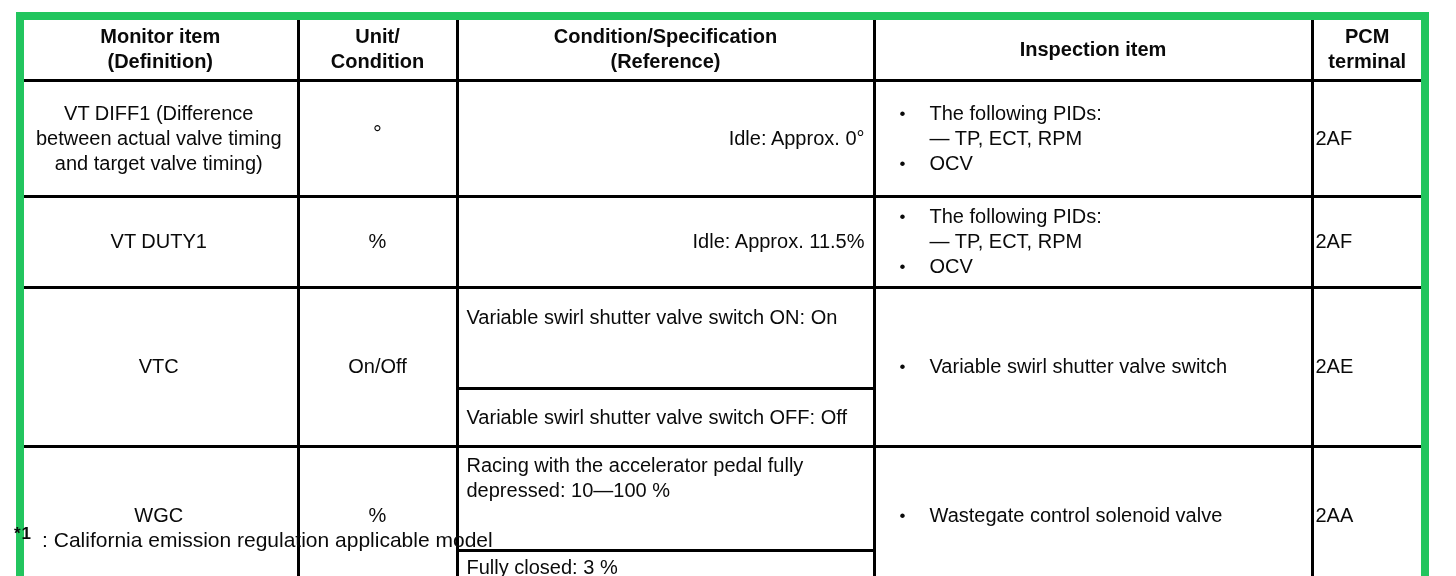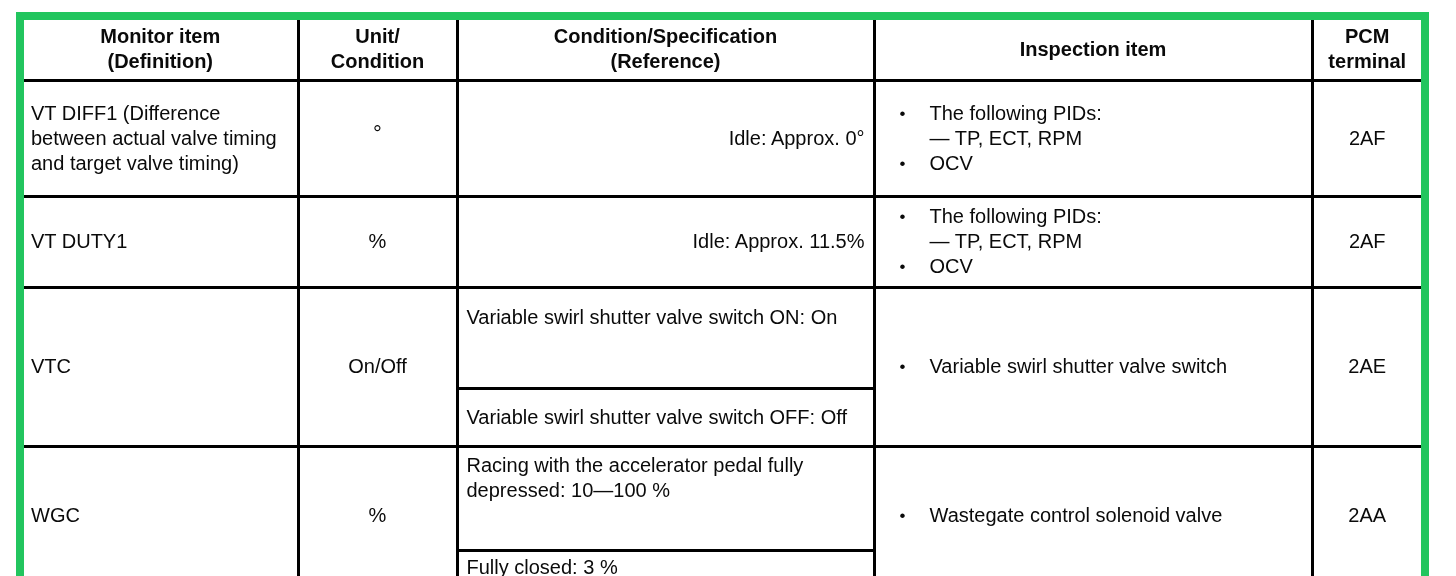--- a/index.html
+++ b/index.html
@@ -34,21 +34,21 @@
     vertical-align: middle;
     overflow: hidden;
   }
   .spec-table th {
     font-weight: bold;
     text-align: center;
     white-space: pre-line;
     padding: 4px 2px;
   }
   .cell-monitor {
-    text-align: left;
+    text-align: center;
     padding: 4px 10px 4px 7px;
   }
   .cell-unit {
     text-align: center;
     padding: 2px;
   }
   .cell-unit .deg {
     font-size: 22px;
     line-height: 20px;
     vertical-align: 6px;
@@ -92,21 +92,20 @@
   .bullet-row .bullet {
     width: 30px;
     flex: 0 0 30px;
     text-align: left;
     font-size: 17px;
   }
   .bullet-row .btext {
     white-space: pre-line;
   }
   .cell-term {
-    text-align: center;
     padding: 2px;
     margin-left: 48px;
   }
   .footnote {
     position: absolute;
     left: 14px;
     top: 524px;
     font-size: 21px;
   }
   .footnote .marker {
@@ -213,14 +212,17 @@
         <div class="bullet-row">
           <span class="bullet">•</span>
           <span class="btext">Wastegate control solenoid valve</span>
         </div>
       </td>
       <td class="cell-term">2AA</td>
     </tr>
   </tbody>
     </table>
 
+  <div class="footnote">
+    <span class="marker">*1</span><span class="ftext">: California emission regulation applicable model</span>
+  </div>
 
 </div>
 
 </body></html>

